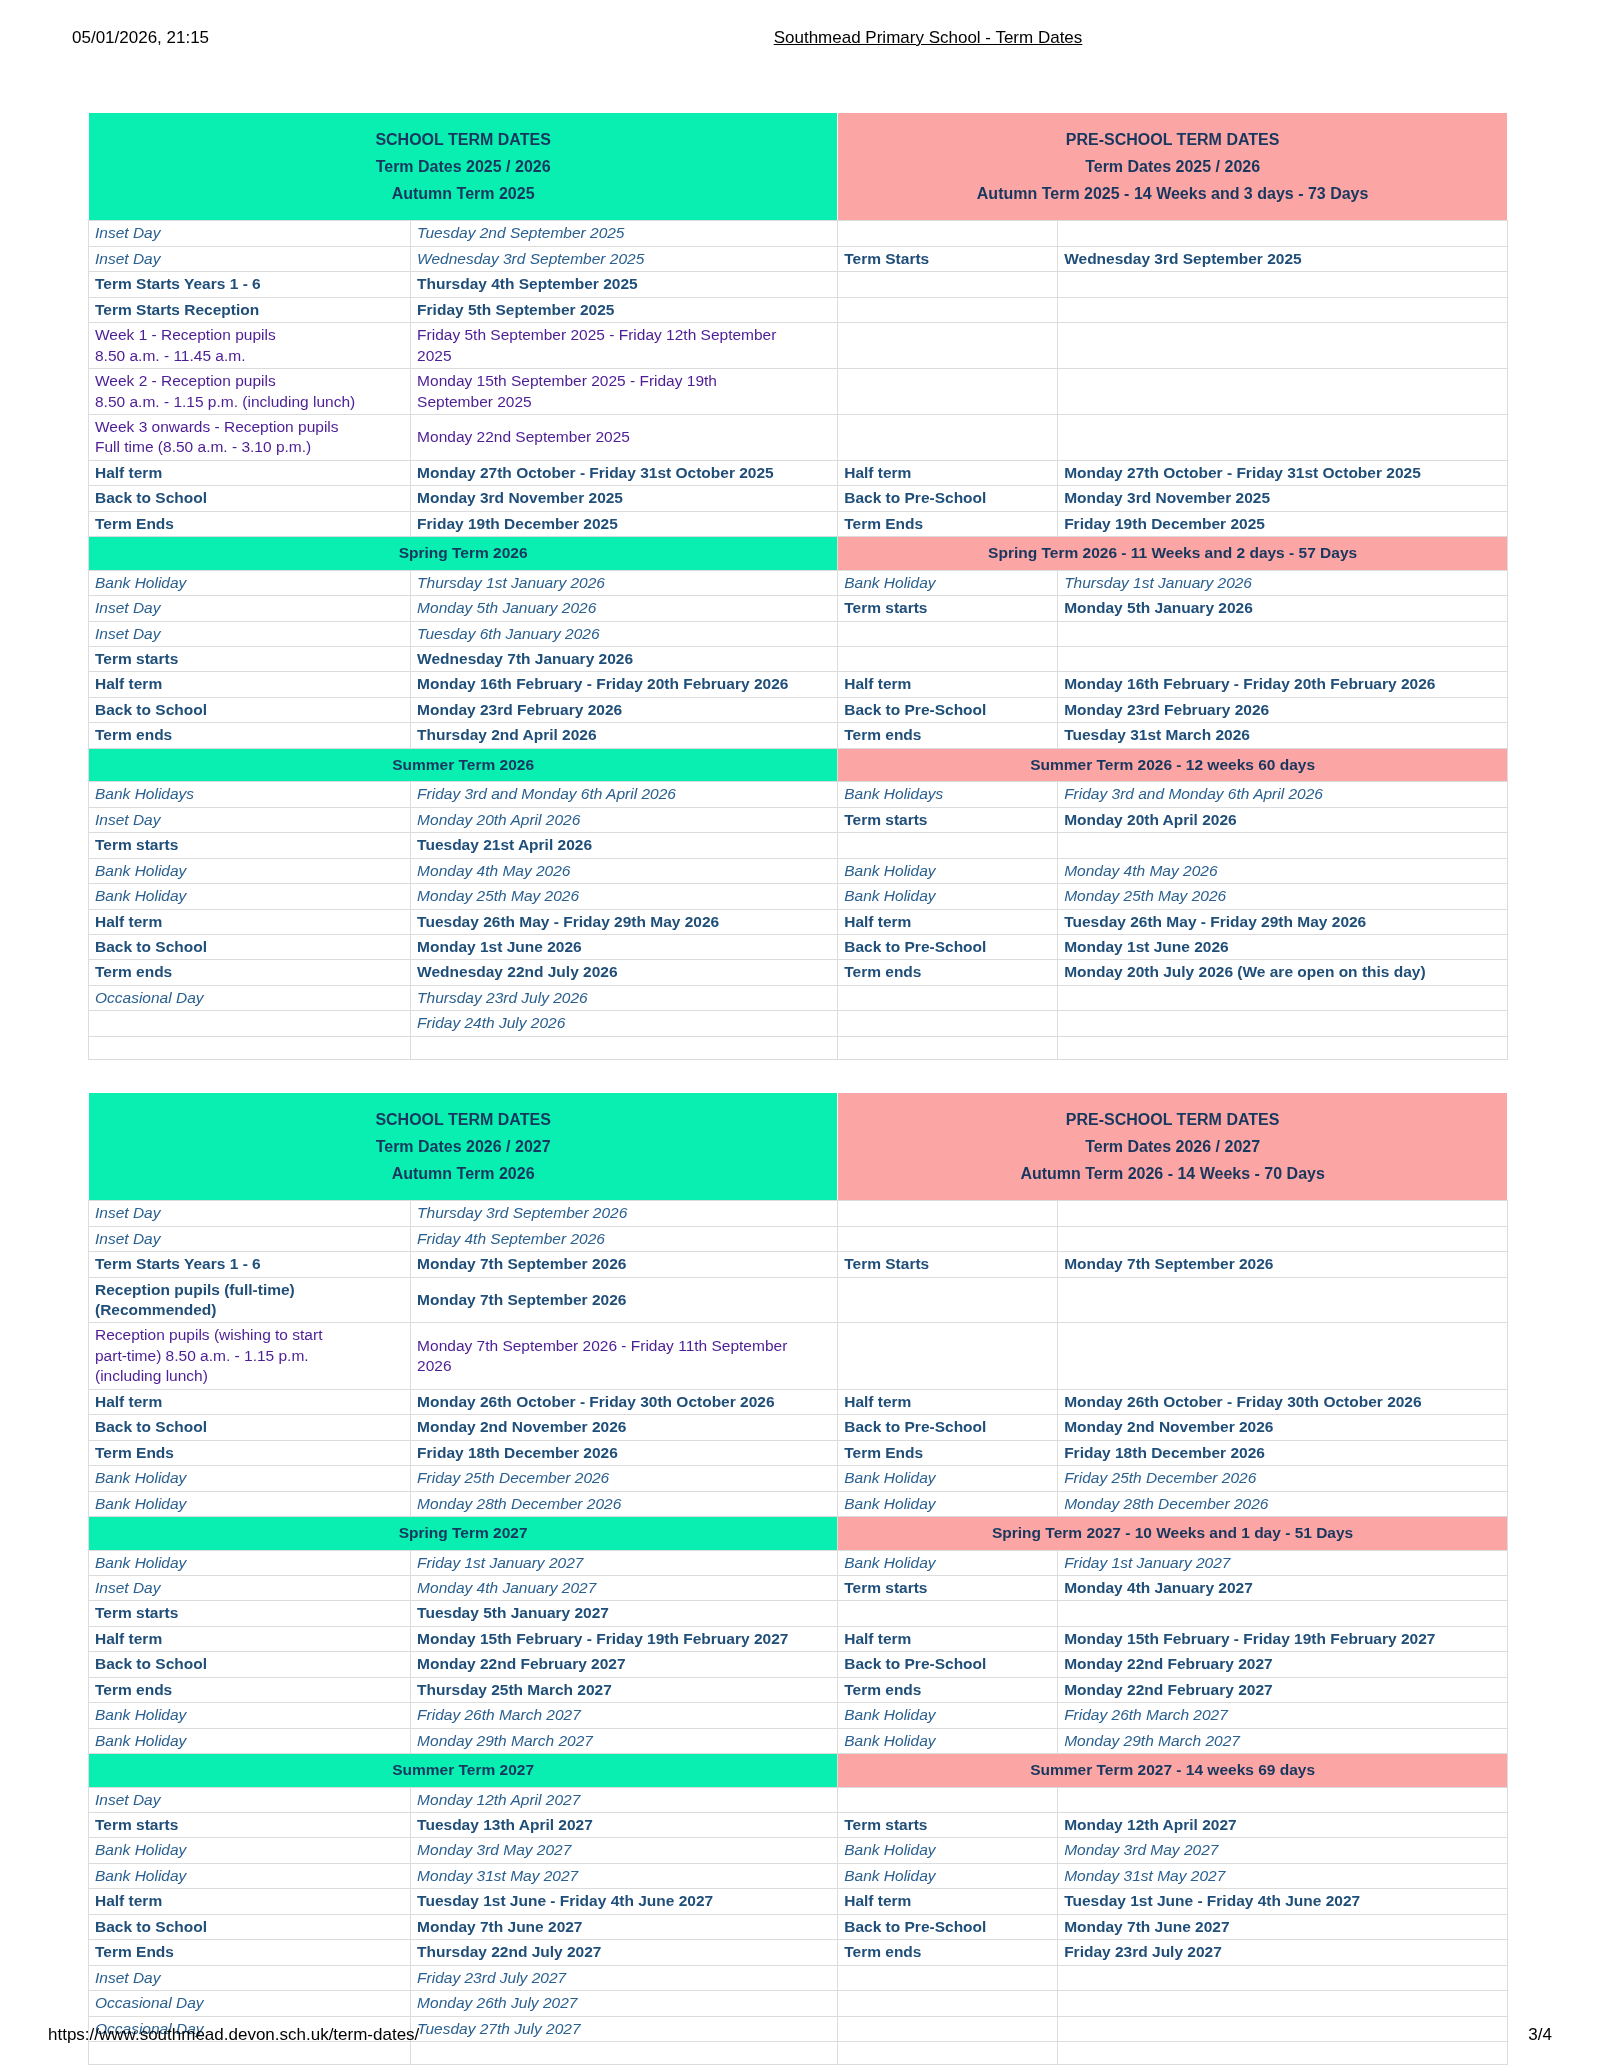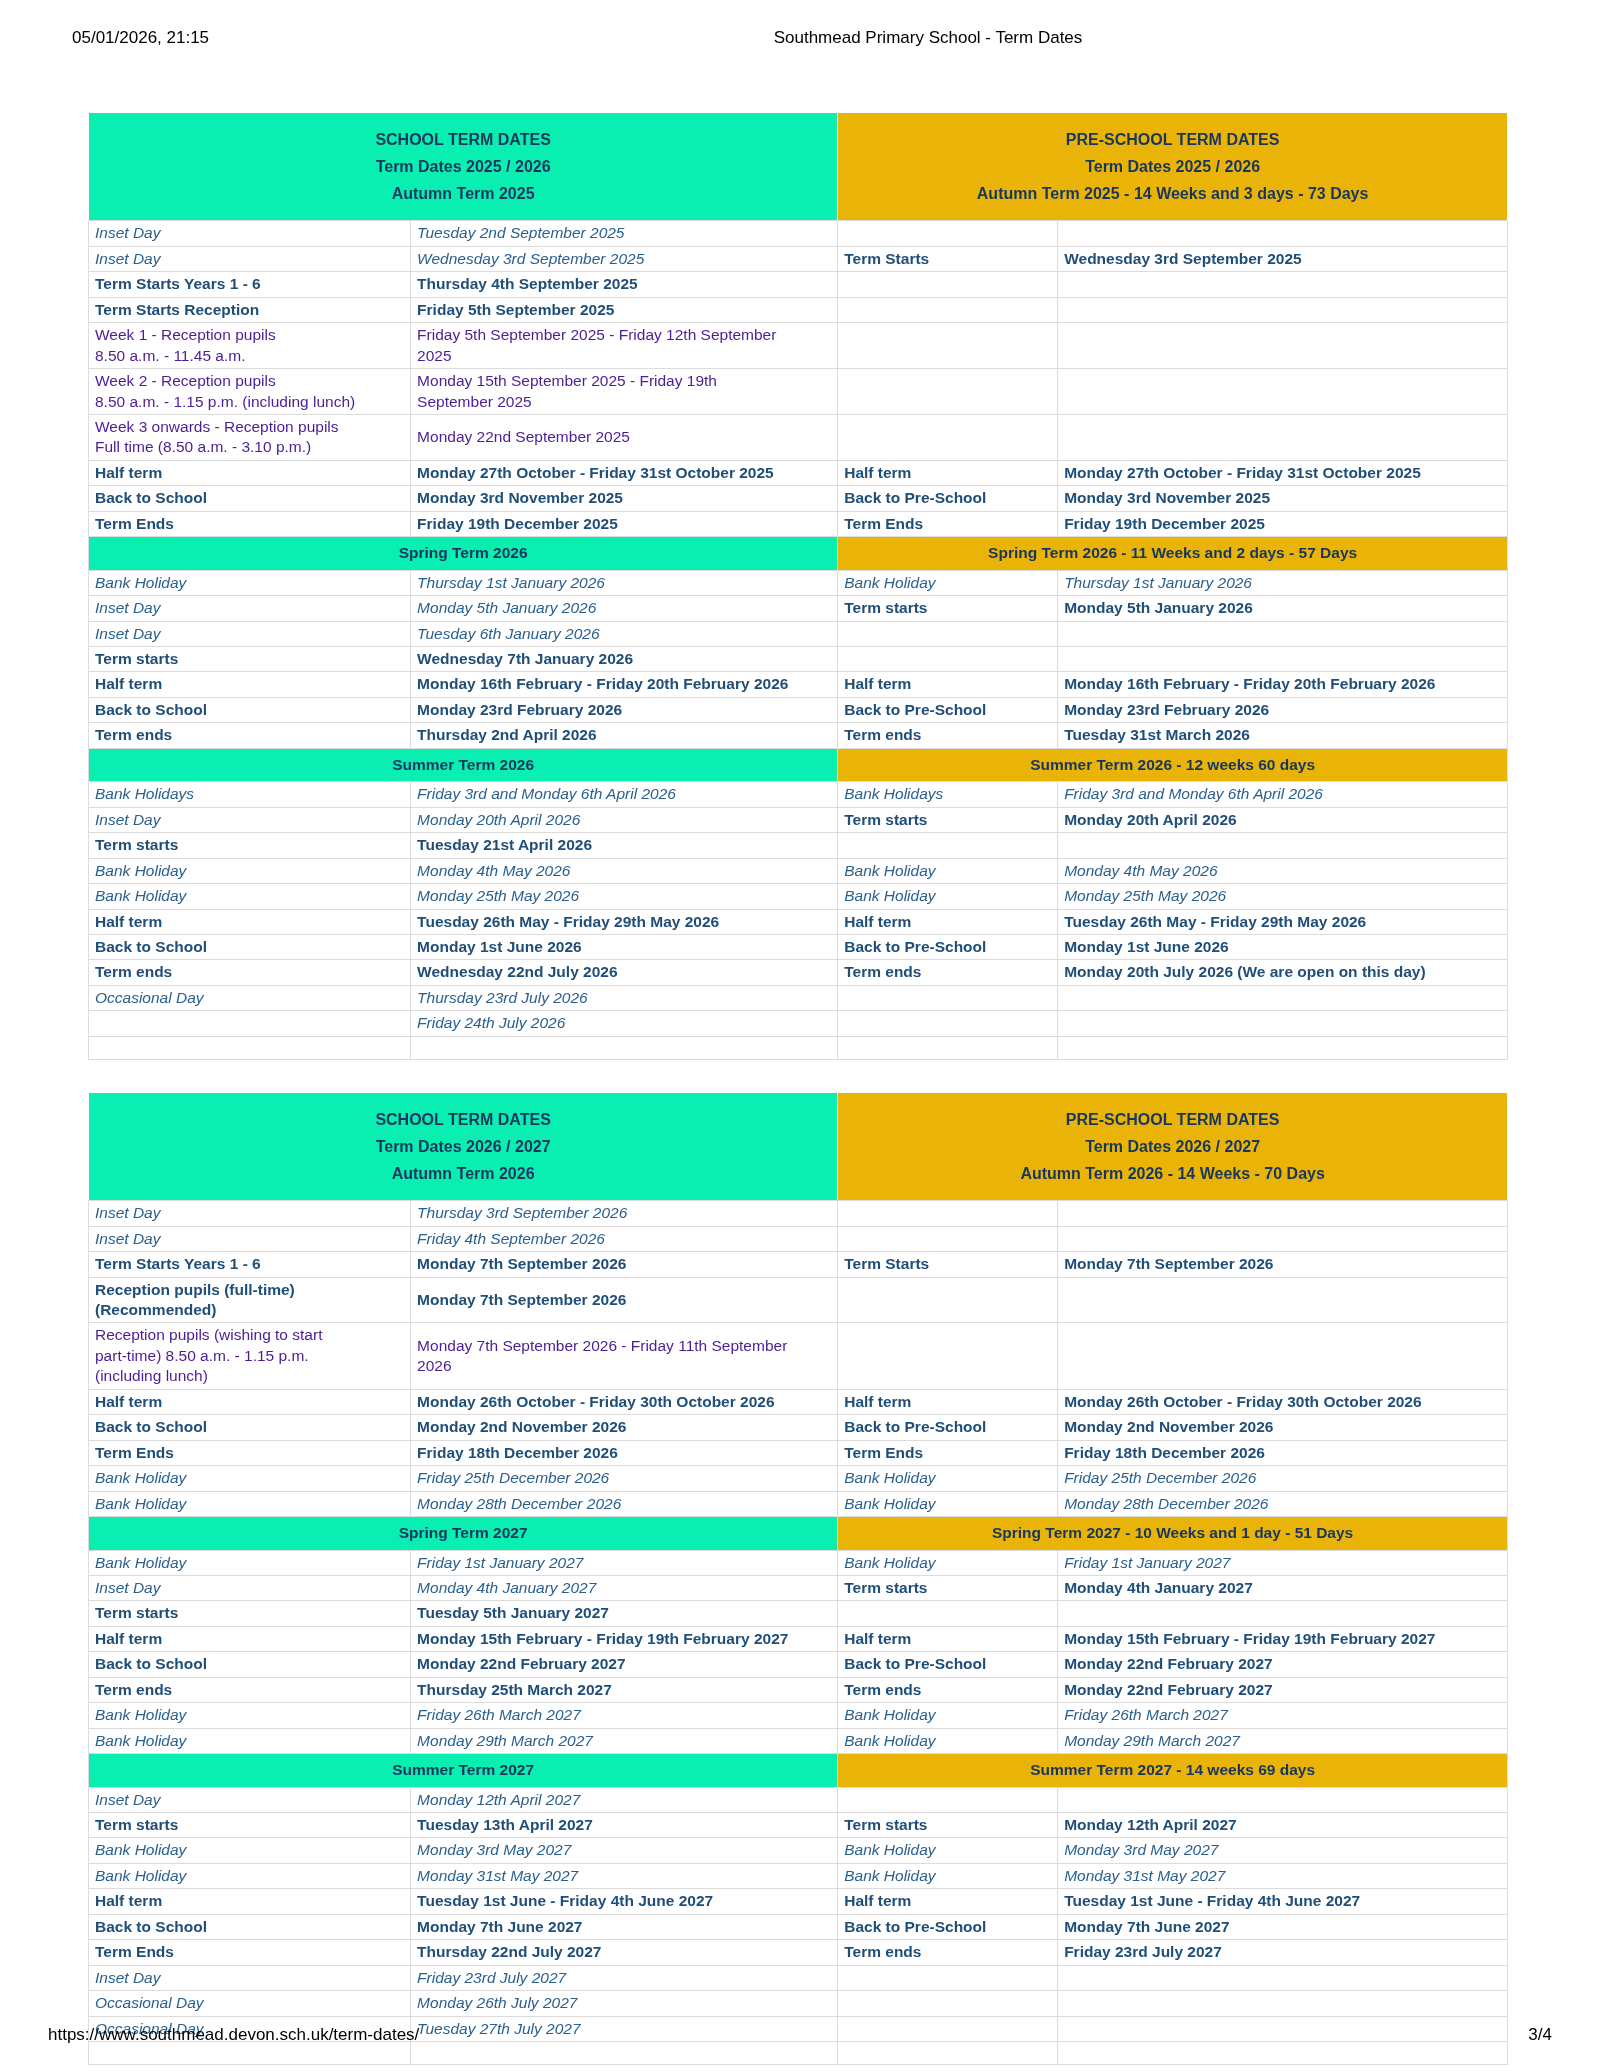--- a/index.html
+++ b/index.html
@@ -1,32 +1,32 @@
 <!DOCTYPE html>
 <html><head>
 <meta charset="utf-8">
 <style>
   * { box-sizing: border-box; margin: 0; padding: 0; }
   html, body { width: 1600px; height: 2071px; background: #ffffff; overflow: hidden; }
   body { position: relative; font-family: "Liberation Sans", "DejaVu Sans", sans-serif; color: #000; }
 
   .print-header { position: absolute; top: 28px; left: 0; width: 100%; height: 22px; font-size: 17px; color: #000; }
   .print-datetime { position: absolute; left: 60px; top: 0; margin-left: 12px; }
-  .print-title { position: absolute; left: 58%; transform: translateX(-50%); top: 0; white-space: nowrap; }
+  .print-title { position: absolute; left: 58%; transform: translateX(-50%); top: 0; white-space: nowrap; text-decoration: underline; }
 
   .tables-host { position: absolute; top: 112px; left: 88px; width: 1420px; }
 
   table.term-table { border-collapse: collapse; width: 100%; table-layout: fixed; }
   td { border: 1px solid #dcdcdc; padding: 2px 8px 2px 6px; vertical-align: middle;
        font-size: 15.5px; line-height: 1.32; height: 23px; white-space: pre-line; overflow: hidden; }
 
   td.hdr { text-align: center; font-weight: 700; color: #17375e; padding: 10px 4px; border: 1px solid #ffffff; border-bottom: 1px solid #dcdcdc; }
   .hdr-line { margin: 6px 0; font-size: 16px; }
   .green-bg { background: #09efb1; }
-  .red-bg  { background: #eab308; }
+  .red-bg  { background: #fca5a5; }
   td.bar { text-align: center; font-weight: 700; color: #17375e; font-size: 15.5px; padding: 6px 4px; height: 22px; }
 
   td.it { font-style: italic; color: #2a6090; }
   td.bd { font-weight: 700; color: #1f4e79; }
   td.rg { color: #4c1d95; }
 
   .table-gap { height: 32px; }
 
   .print-footer { position: absolute; left: 48px; right: 48px; bottom: 26px; display: flex;
                   justify-content: space-between; font-size: 17px; color: #000; }

